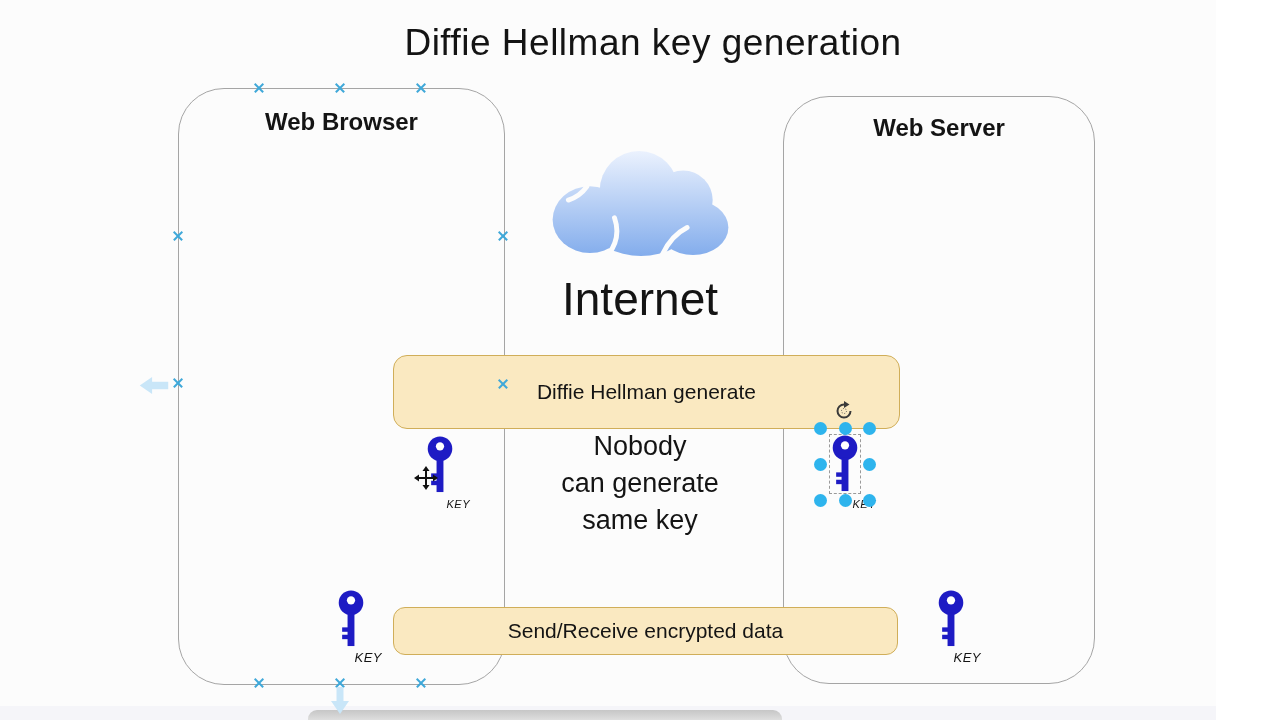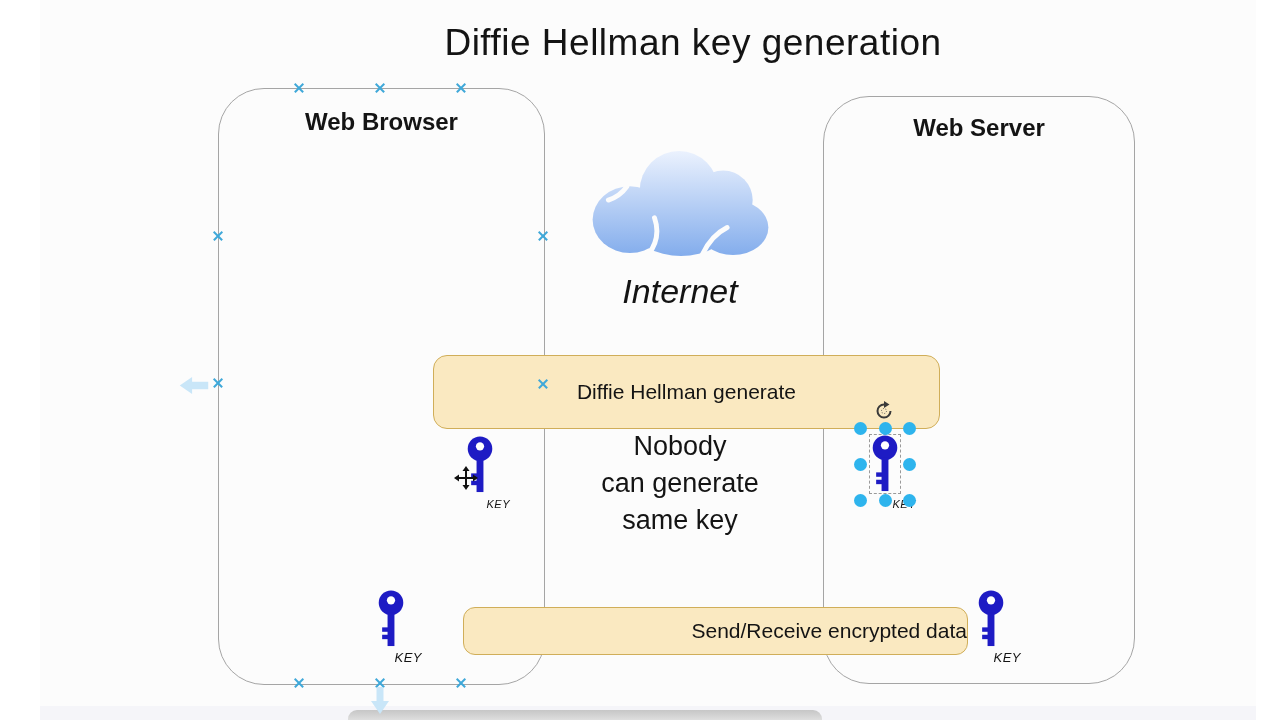--- a/index.html
+++ b/index.html
@@ -1,36 +1,36 @@
 <!DOCTYPE html>
 <html style="--c-bg: #fcfcfc; --c-text: #141414; --c-outline_gray: #a5a5a5; --c-box_fill: #fae9c1; --c-box_border: #d0ae59; --c-key_blue: #1e1bc4; --c-accent_cyan: #3fa8d9; --c-handle_blue: #2eb4ed; --c-arrow_blue: #c9e6f8; --c-cloud_top: #edf3fe; --c-cloud_bottom: #82acec;"><head>
 <meta charset="utf-8">
 <style>
   html,body{margin:0;padding:0;background:#fff;}
   .stage{position:relative;width:1216px;height:720px;overflow:hidden;
          background:var(--c-bg,#fcfcfc);
-         font-family:"Liberation Sans",sans-serif;color:var(--c-text,#141414);margin-left:40px;}
+         font-family:"Liberation Sans",sans-serif;color:var(--c-text,#141414);}
   .abs{position:absolute;}
 
   .title{left:13px;top:22px;width:1280px;text-align:center;
          font-size:37px;letter-spacing:.5px;z-index:2;}
 
   .bigbox{border:1px solid var(--c-outline_gray,#a5a5a5);border-radius:46px;z-index:1;}
   .bigbox .boxlabel{position:absolute;left:0;right:0;text-align:center;
          font-weight:bold;font-size:24px;}
 
   .tanbox{background:var(--c-box_fill,#fae9c1);
           border:1.5px solid var(--c-box_border,#d0ae59);
           display:flex;align-items:center;justify-content:center;
           font-size:21px;z-index:3;}
 
   .note{left:520px;top:428px;width:240px;text-align:center;
         font-size:27px;line-height:37px;z-index:2;}
   .internet-label{left:540px;top:272px;width:200px;text-align:center;
-        font-size:34px;z-index:2;font-style:italic;}
+        font-size:46px;z-index:2;}
 
   .keylabel{width:60px;text-align:right;letter-spacing:.5px;z-index:4;font-style:italic;}
   .keylabel.small{font-size:11px;}
   .keylabel.big{font-size:13px;}
 
   .xmark{width:11px;height:11px;z-index:5;}
   .xmark::before,.xmark::after{content:"";position:absolute;left:50%;top:50%;
         width:12px;height:1.8px;background:var(--c-accent_cyan,#3fa8d9);}
   .xmark::before{transform:translate(-50%,-50%) rotate(45deg);}
   .xmark::after{transform:translate(-50%,-50%) rotate(-45deg);}
@@ -82,21 +82,21 @@
         <path d="M16,52 Q28,48 35,38"></path>
       </g>
     </svg>
   </div>
   <div class="abs internet-label">Internet</div>
 
   <div class="abs tanbox" style="left:393px;top:355px;width:505px;height:72px;border-radius:14px;">
     <span>Diffie Hellman generate</span>
   </div>
 
-  <div class="abs tanbox" style="left:423px;top:607px;width:503px;height:46px;border-radius:12px;justify-content:flex-end;">
+  <div class="abs tanbox" style="left:393px;top:607px;width:503px;height:46px;border-radius:12px;">
     <span>Send/Receive encrypted data</span>
   </div>
 
   <div class="abs note">
     <div>Nobody</div>
     <div>can generate</div>
     <div>same key</div>
   </div>
 
   <div class="abs" style="left:426px;top:436px;z-index:4;">

